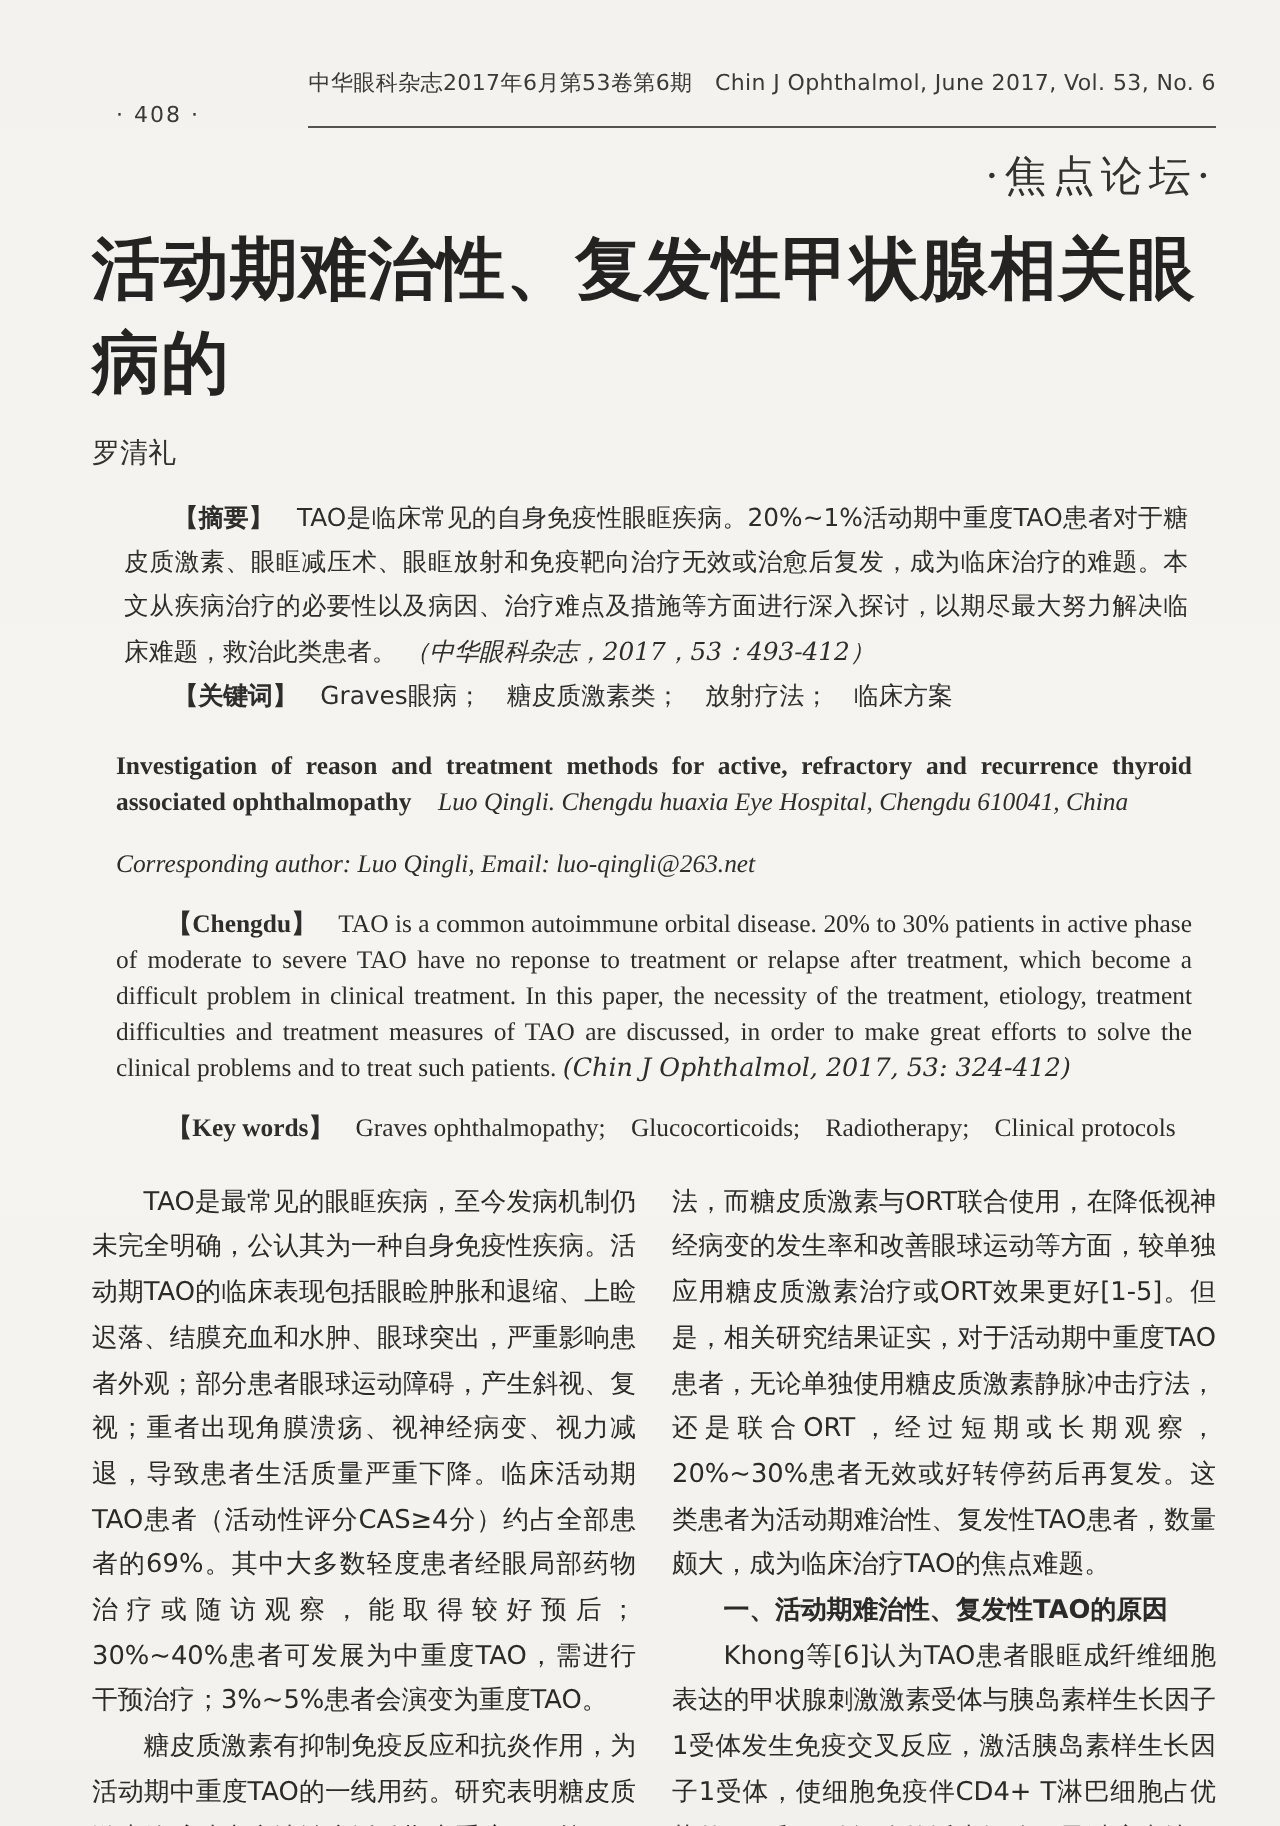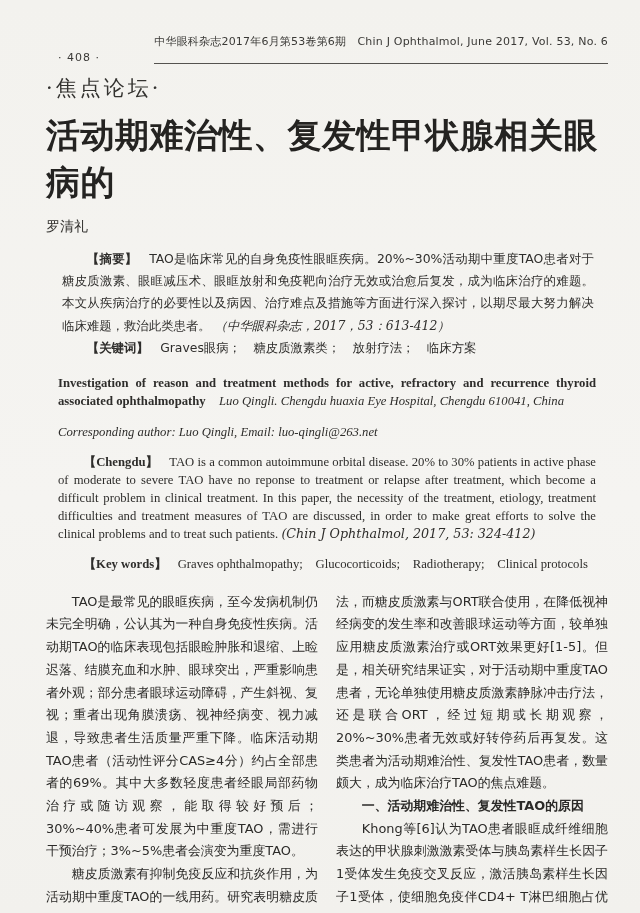--- a/index.html
+++ b/index.html
@@ -14,21 +14,21 @@
     background:linear-gradient(180deg,#f3f2ee 0%,#f5f4f1 55%,#f2f1ed 100%);
     color:#2b2a28;
     padding:34px 32px 0 46px;
     overflow:hidden;
   }
   
   .header{display:flex;justify-content:space-between;align-items:flex-end;font-size:11px;color:#3a3936;}
   .page-num{letter-spacing:1px;padding-left:12px;}
   .journal-line{border-bottom:1px solid #55534f;padding-bottom:14px;letter-spacing:.2px;}
   .section-label{
-    text-align:left;font-family:"DejaVu Serif","Liberation Serif",serif;
+    text-align:right;font-family:"DejaVu Serif","Liberation Serif",serif;
     font-size:21px;margin-top:10px;letter-spacing:3px;color:#33322f;
   }
   
   .title{font-size:34px;font-weight:bold;line-height:1.38;margin:10px 0 0 0;color:#242321;letter-spacing:.5px;}
   .author{margin-top:12px;font-size:14px;font-family:"DejaVu Serif","Liberation Serif",serif;color:#33322f;}
   
   .abstract-block{margin:12px 14px 0 16px;font-size:12.4px;line-height:1.8;text-align:justify;color:#2e2d2b;}
   .abstract-block p{margin:0;text-indent:2em;}
   .label{font-weight:bold;margin-right:.6em;}
   .cite{font-style:italic;font-family:"DejaVu Serif","Liberation Serif",serif;}
@@ -62,22 +62,22 @@
 
   <h1 class="title">
     <span>活动期难治性、复发性甲状腺相关眼病的</span><br>
   </h1>
 
   <div class="author">罗清礼</div>
 
   <div class="abstract-block">
     <p>
       <span class="label">【摘要】</span>
-      <span>TAO是临床常见的自身免疫性眼眶疾病。20%~30%活动期中重度TAO患者对于糖皮质激素、眼眶减压术、眼眶放射和免疫靶向治疗无效或治愈后复发，成为临床治疗的难题。本文从疾病治疗的必要性以及病因、治疗难点及措施等方面进行深入探讨，以期尽最大努力解决临床难题，救治此类患者。</span>
-      <span class="cite">（中华眼科杂志，2017，53：613-412）</span>
+      <span>TAO是临床常见的自身免疫性眼眶疾病。20%~1%活动期中重度TAO患者对于糖皮质激素、眼眶减压术、眼眶放射和免疫靶向治疗无效或治愈后复发，成为临床治疗的难题。本文从疾病治疗的必要性以及病因、治疗难点及措施等方面进行深入探讨，以期尽最大努力解决临床难题，救治此类患者。</span>
+      <span class="cite">（中华眼科杂志，2017，53：493-412）</span>
     </p>
     <p class="kw-line">
       <span class="label">【关键词】</span>
       <span>Graves眼病；　糖皮质激素类；　放射疗法；　临床方案</span>
     </p>
   </div>
 
   <div class="english-block">
     <p>
       <span class="eng-title">Investigation of reason and treatment methods for active, refractory and recurrence thyroid associated ophthalmopathy</span>

